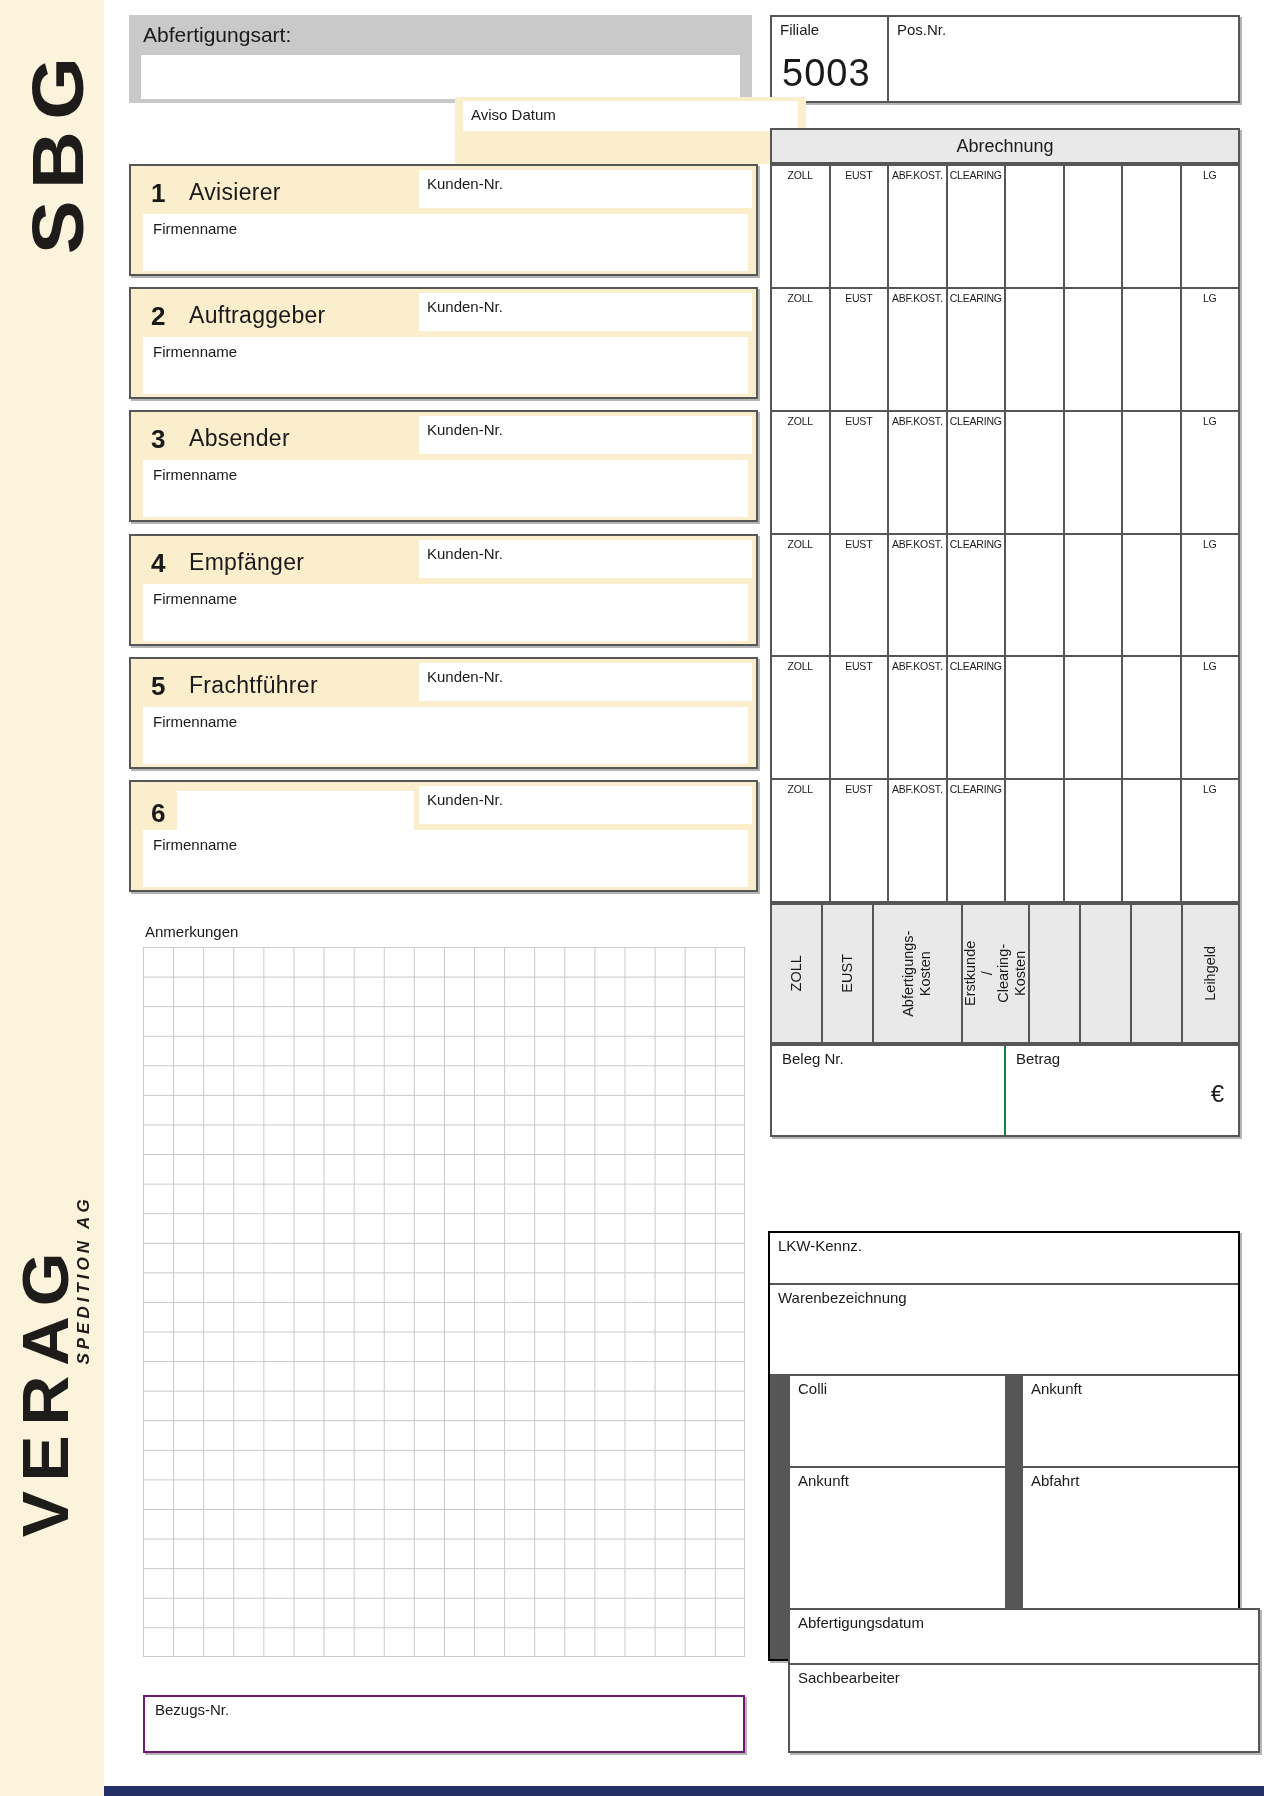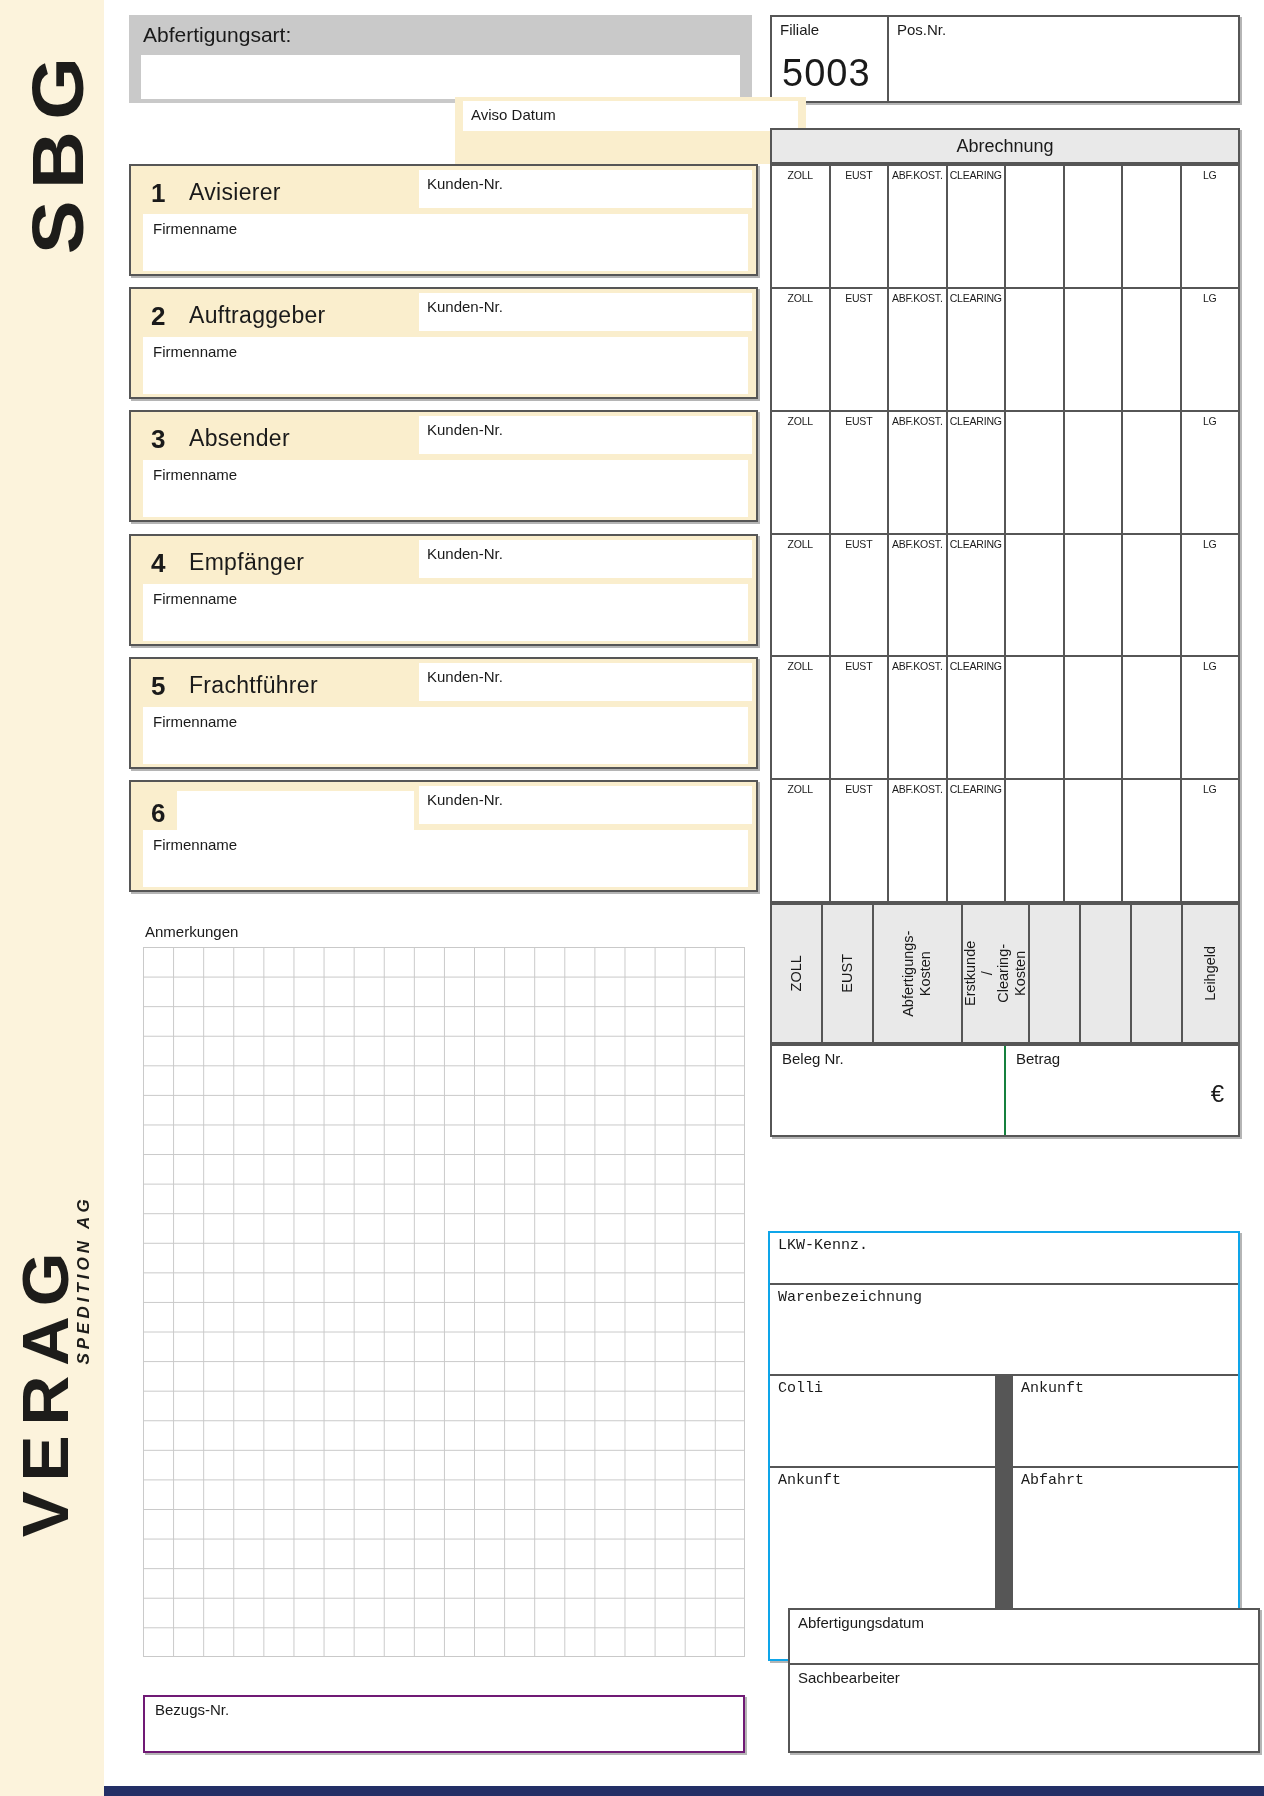--- a/index.html
+++ b/index.html
@@ -71,23 +71,23 @@
   
   .anm-label{position:absolute;left:145px;top:923px;font-size:15px;}
   .anm-grid{position:absolute;left:143px;top:947px;width:602px;height:710px;
             background-image:linear-gradient(to right,#c9c9c9 1px,transparent 1px),
                              linear-gradient(to bottom,#c9c9c9 1px,transparent 1px);
             background-size:30.1px 29.58px;border-right:1px solid #c9c9c9;border-bottom:1px solid #c9c9c9;}
 
   
   .ship-block{position:absolute;left:768px;top:1231px;width:472px;height:430px;
               display:grid;grid-template-rows:50px 89px 90px 1fr;gap:2px;background:#565656;
-              border:2px solid #0ea5e9;box-shadow:2px 2px 0 rgba(90,90,90,.45);font-family:Liberation Mono, monospace;}
+              border:2px solid #000000;box-shadow:2px 2px 0 rgba(90,90,90,.45);}
   .ship-row{background:#fff;position:relative;}
-  .ship-split{display:grid;grid-template-columns:1fr 1fr;gap:18px;background:#565656;}
+  .ship-split{display:grid;grid-template-columns:1fr 1fr;gap:18px;background:#565656;padding-left:20px;}
   .ship-cell{background:#fff;position:relative;}
 
   
   .proc-block{position:absolute;left:788px;top:1608px;width:472px;height:145px;
               display:grid;grid-template-rows:53px 1fr;gap:2px;background:#565656;
               border:2px solid #565656;box-shadow:2px 2px 0 rgba(90,90,90,.45);}
   .proc-row{background:#fff;position:relative;}
 
   .bezug-box{position:absolute;left:143px;top:1695px;width:602px;height:58px;
              border:2px solid #701a75;box-shadow:2px 2px 0 rgba(90,90,90,.45);background:#fff;}

